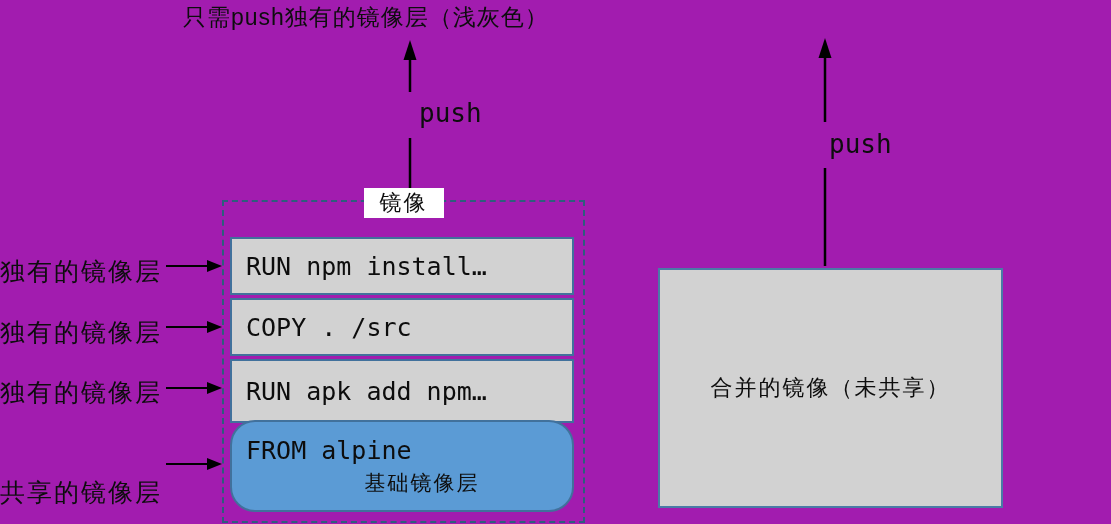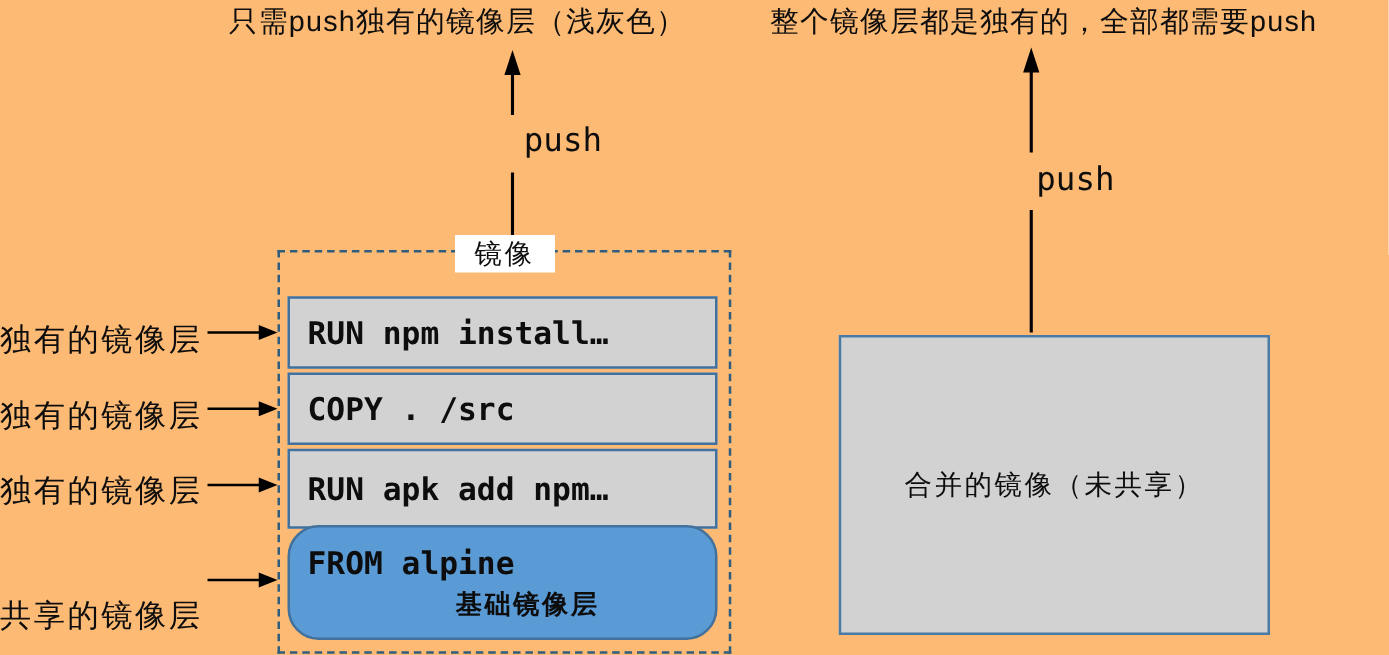--- a/index.html
+++ b/index.html
@@ -1,17 +1,17 @@
 <!DOCTYPE html>
 <html><head>
 <meta charset="utf-8">
 <style>
   html,body { margin:0; padding:0; background:#fff; }
   .canvas {
-    position:relative; width:1111px; height:524px; background:#fdba74;
+    position:relative; width:1111px; height:524px; background:#a21caf;
     font-family:"Liberation Sans","DejaVu Sans",sans-serif; color:#000;
     overflow:hidden;
   }
   .caption {
     position:absolute; top:2px; font-size:23px; letter-spacing:1px;
     white-space:nowrap; color:#0d0d0d;
   }
   .caption-left  { left:183px; }
   .caption-right { left:616px; }
   .push-label {
@@ -31,21 +31,21 @@
     position:absolute; left:50%; top:-14px; transform:translateX(-50%);
     background:#ffffff; padding:0 16px; font-size:22px; letter-spacing:2px;
     white-space:nowrap; color:#0d0d0d;
   }
   
   .layer {
     position:absolute; left:230px; width:344px; box-sizing:border-box;
     background:#d2d2d2; border:2px solid #41719c;
     display:flex; align-items:center; padding-left:14px;
     font-family:"DejaVu Sans Mono","Liberation Mono",monospace;
-    font-size:25px; color:#0d0d0d; white-space:nowrap;font-weight:bold;
+    font-size:25px; color:#0d0d0d; white-space:nowrap;
   }
   .layer-1 { top:237px; height:58px; }
   .layer-2 { top:298px; height:58px; }
   .layer-3 { top:359px; height:64px; }
   .layer-shared {
     top:420px; height:92px; background:#5b9bd5;
     flex-direction:column; align-items:stretch; justify-content:center;
     padding-left:0;
     border-radius:25px;
   }
@@ -60,33 +60,32 @@
     font-size:25px; letter-spacing:2px; white-space:nowrap; color:#0d0d0d;
   }
   .row-label-1 { top:255px; }
   .row-label-2 { top:316px; }
   .row-label-3 { top:376px; }
   .row-label-4 { top:476px; }
   
   .merged-box {
     position:absolute; left:658px; top:268px; width:345px; height:240px;
     box-sizing:border-box; background:#d2d2d2; border:2px solid #4a7ba6;
-    display:flex; align-items:center; justify-content:center;margin-left:13px;
+    display:flex; align-items:center; justify-content:center;
   }
   .merged-box-label {
     font-size:22px; letter-spacing:2px; white-space:nowrap; color:#0d0d0d;
   }
 </style>
 </head>
 <body>
 
 <div class="canvas">
 
   <div class="caption caption-left">只需push独有的镜像层（浅灰色）</div>
-  <div class="caption caption-right">整个镜像层都是独有的，全部都需要push</div>
 
   <svg class="arrow-svg" width="1111" height="524" viewBox="0 0 1111 524">
 
     <g>
       <line x1="410" y1="92" x2="410" y2="57" stroke="#000" stroke-width="2.5"></line>
       <polygon points="410,40 403.5,60 416.5,60" fill="#000"></polygon>
       <line x1="410" y1="138" x2="410" y2="188" stroke="#000" stroke-width="2.5"></line>
     </g>
 
     <g>

